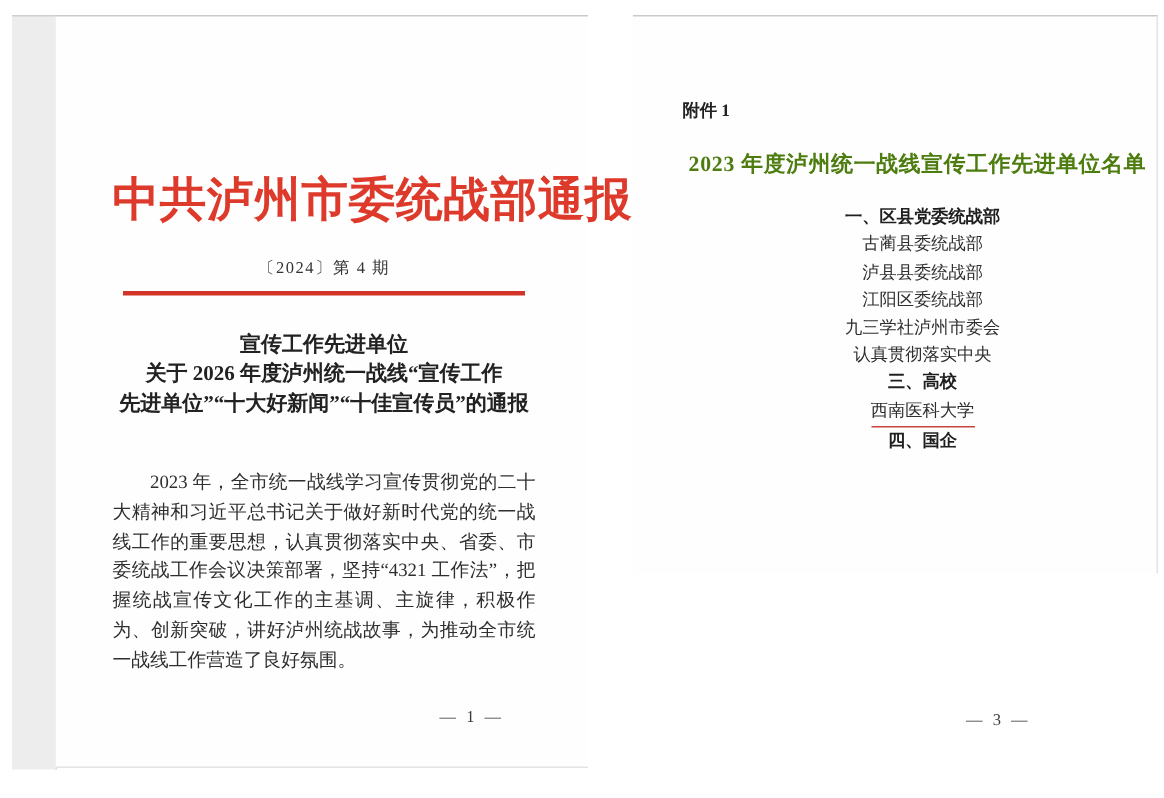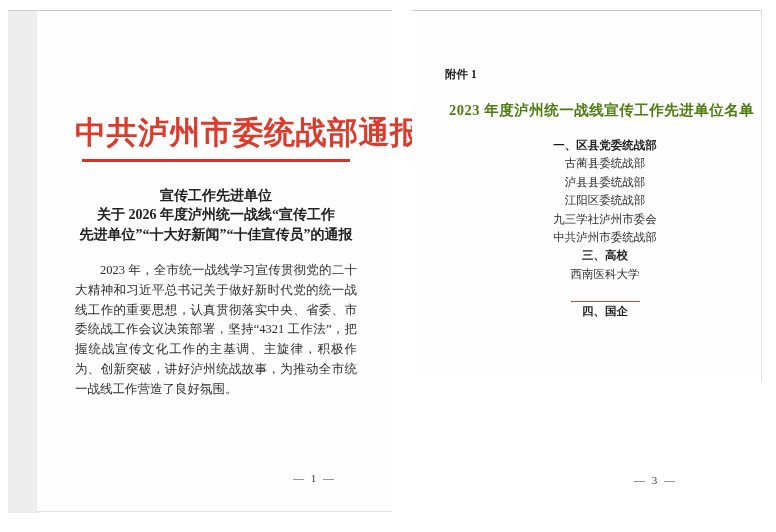--- a/index.html
+++ b/index.html
@@ -26,21 +26,21 @@
     background: #fefefe;
     box-sizing: border-box;
   }
   .page-left {
     left: 37px; width: 355px; height: 502px;
     border-top: 1px solid #c9c9c9;
     border-bottom: 1px solid #e4e4e4;
     padding: 0 35px 0 38px;
   }
   .page-right {
-    left: 412px; width: 350px; height: 372px;
+    left: 422px; width: 350px; height: 372px;
     border-top: 1px solid #c9c9c9;
     border-right: 1px solid #e2e2e2;
     padding: 0 20px 0 33px;
   }
 
   
   .masthead {
     margin: 104px 0 0 0;
     font-size: 31px; line-height: 36px;
     font-weight: bold;
@@ -69,21 +69,21 @@
     color: #222;
     white-space: nowrap;
   }
   .body-para {
     margin: 0;
     text-indent: 2em;
     text-align: justify;
     font-size: 12.5px; line-height: 19.8px;
     color: #2e2e2e;
   }
-  .body-para.first { margin-top: 17px; }
+  .body-para.first { margin-top: 33px; }
   .page-num {
     position: absolute;
     font-size: 11px; line-height: 12px;
     letter-spacing: 2px;
     color: #3a3a3a;
     white-space: nowrap;
   }
   .pn-left  { right: 56px; top: 461px; }
   .pn-right { right: 84px; top: 463px; }
 
@@ -107,32 +107,33 @@
     margin: 17px 0 0 24px;
     font-size: 11.5px;
     text-align: center;
   }
   .unit-list > div { line-height: 18.4px; white-space: nowrap; }
   .section-title { font-weight: bold; color: #1f1f1f; }
   .u-item { color: #2e2e2e; }
   .ul-red {
     display: inline-block;
     border-bottom: 1.6px solid var(--underline-red, #c6453c);
-    padding-bottom: 18px;
+    padding-bottom: 1px;
   }
 </style>
 </head>
 <body>
 
 <div class="viewer">
 
   <div class="edge-strip"></div>
 
   <div class="page page-left">
     <div class="masthead">中共泸州市委统战部通报</div>
+    <div class="issue">〔2024〕第 4 期</div>
     <div class="red-rule"></div>
     <div class="doc-title">
       <div>宣传工作先进单位</div>
       <div>关于 2026 年度泸州统一战线“宣传工作</div>
       <div>先进单位”“十大好新闻”“十佳宣传员”的通报</div>
     </div>
     <p class="body-para first">2023 年，全市统一战线学习宣传贯彻党的二十大精神和习近平总书记关于做好新时代党的统一战线工作的重要思想，认真贯彻落实中央、省委、市委统战工作会议决策部署，坚持“4321 工作法”，把握统战宣传文化工作的主基调、主旋律，积极作为、创新突破，讲好泸州统战故事，为推动全市统一战线工作营造了良好氛围。</p>
     <div class="page-num pn-left">— 1 —</div>
   </div>
 
@@ -140,21 +141,21 @@
     <div class="attach">附件 1</div>
     <div class="annex-heading">2023 年度泸州统一战线宣传工作先进单位名单</div>
 
     <div class="unit-list">
       <div class="section-title">一、区县党委统战部</div>
       <div class="u-item">古蔺县委统战部</div>
       <div class="u-item">泸县县委统战部</div>
       <div class="u-item">江阳区委统战部</div>
 
       <div class="u-item">九三学社泸州市委会</div>
-      <div class="u-item">中共泸州市委统战部</div>
+      <div class="u-item">认真贯彻落实中央</div>
 
       <div class="section-title">三、高校</div>
       <div class="u-item"><span class="ul-red">西南医科大学</span></div>
 
       <div class="section-title">四、国企</div>
     </div>
 
     <div class="page-num pn-right">— 3 —</div>
   </div>
 

